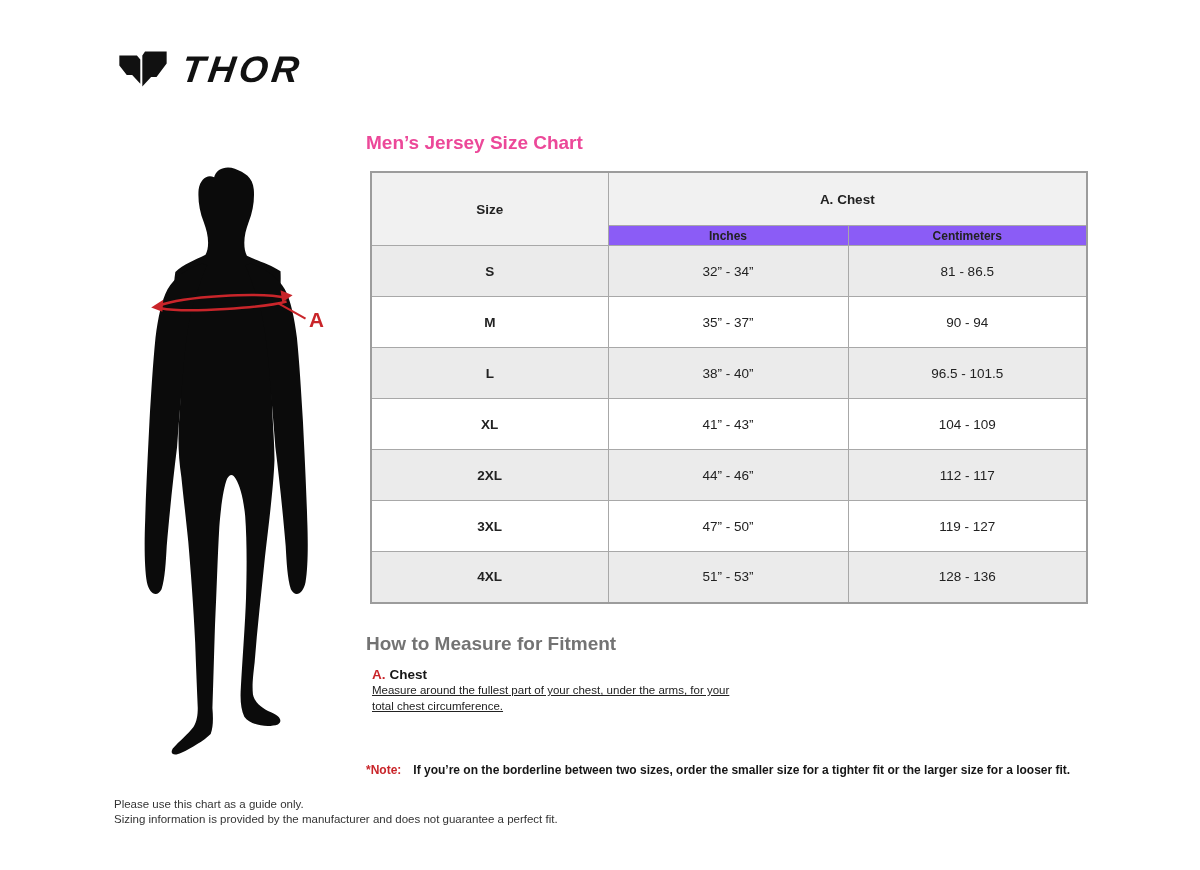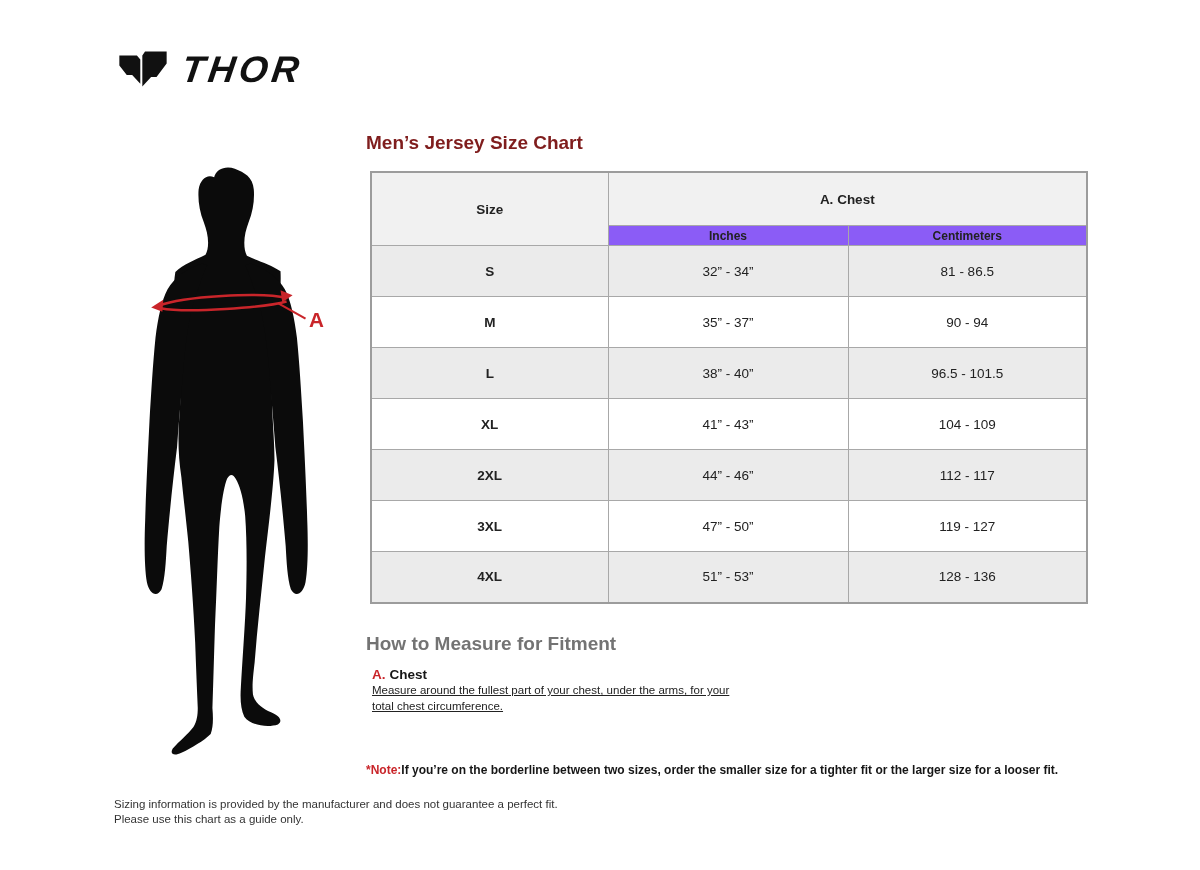--- a/index.html
+++ b/index.html
@@ -5,21 +5,21 @@
   html,body{margin:0;padding:0;background:#fff;}
   body{font-family:"Liberation Sans", sans-serif; color:#1d1d1d;}
   .canvas{position:relative;width:1200px;height:870px;background:#ffffff;overflow:hidden;}
 
   
   .logo{position:absolute;left:118px;top:48px;display:flex;align-items:center;gap:14px;}
   .logo-word{font-size:37px;font-weight:bold;font-style:italic;letter-spacing:4px;color:#111;
              transform:skewX(-8deg);line-height:1;}
 
   
-  .page-title{position:absolute;left:366px;top:132px;font-size:19px;font-weight:bold;color:#7f1d1d;}
+  .page-title{position:absolute;left:366px;top:132px;font-size:19px;font-weight:bold;color:#ec4899;}
   .measure-heading{position:absolute;left:366px;top:633px;font-size:19px;font-weight:bold;color:#737373;}
 
   
   .table-wrap{position:absolute;left:370px;top:171px;width:716px;border-radius:22px;}
   table.size-chart{border-collapse:collapse;width:716px;table-layout:fixed;
                    border:2px solid #9c9c9c;font-size:13.5px;}
   table.size-chart col.c1{width:237px;} table.size-chart col.c2{width:240px;} table.size-chart col.c3{width:239px;}
   table.size-chart th, table.size-chart td{border:1.5px solid #a8a8a8;text-align:center;vertical-align:middle;
                    padding:0;color:#222;}
   th.size-head{background:#f1f1f1;font-weight:bold;color:#111;font-size:13.5px;}
@@ -34,21 +34,21 @@
 
   
   .measure-item{position:absolute;left:372px;top:667px;width:380px;}
   .measure-item .item-title{font-size:13.5px;font-weight:bold;color:#161616;}
   .measure-item .item-title .letter{color:#c9252a;margin-right:4px;}
   .measure-item .item-desc{font-size:11.5px;line-height:16px;color:#222;font-weight:bold;
                            font-weight:normal;text-decoration:underline;}
 
   
   .note-line{position:absolute;left:366px;top:763px;font-size:12px;font-weight:bold;color:#161616;
-             display:flex;gap:0;white-space:nowrap;}
+             display:flex;gap:12px;white-space:nowrap;}
   .note-line .note-label{color:#c9252a;}
 
   
   .disclaimer{position:absolute;left:114px;top:797px;font-size:11.5px;line-height:14.5px;color:#333;}
 
   
   .figure{position:absolute;left:140px;top:167px;width:200px;height:591px;}
 </style>
 </head>
 <body>
@@ -168,17 +168,17 @@
     </div>
     <div class="item-desc">Measure around the fullest part of your chest, under the arms, for your total chest circumference.</div>
   </div>
 
   <div class="note-line">
     <span class="note-label">*Note:</span>
     <span>If you’re on the borderline between two sizes, order the smaller size for a tighter fit or the larger size for a looser fit.</span>
   </div>
 
   <div class="disclaimer">
+    <div>Please use this chart as a guide only.</div>
     <div>Sizing information is provided by the manufacturer and does not guarantee a perfect fit.</div>
-    <div>Please use this chart as a guide only.</div>
   </div>
 
 </div>
 
 </body></html>

